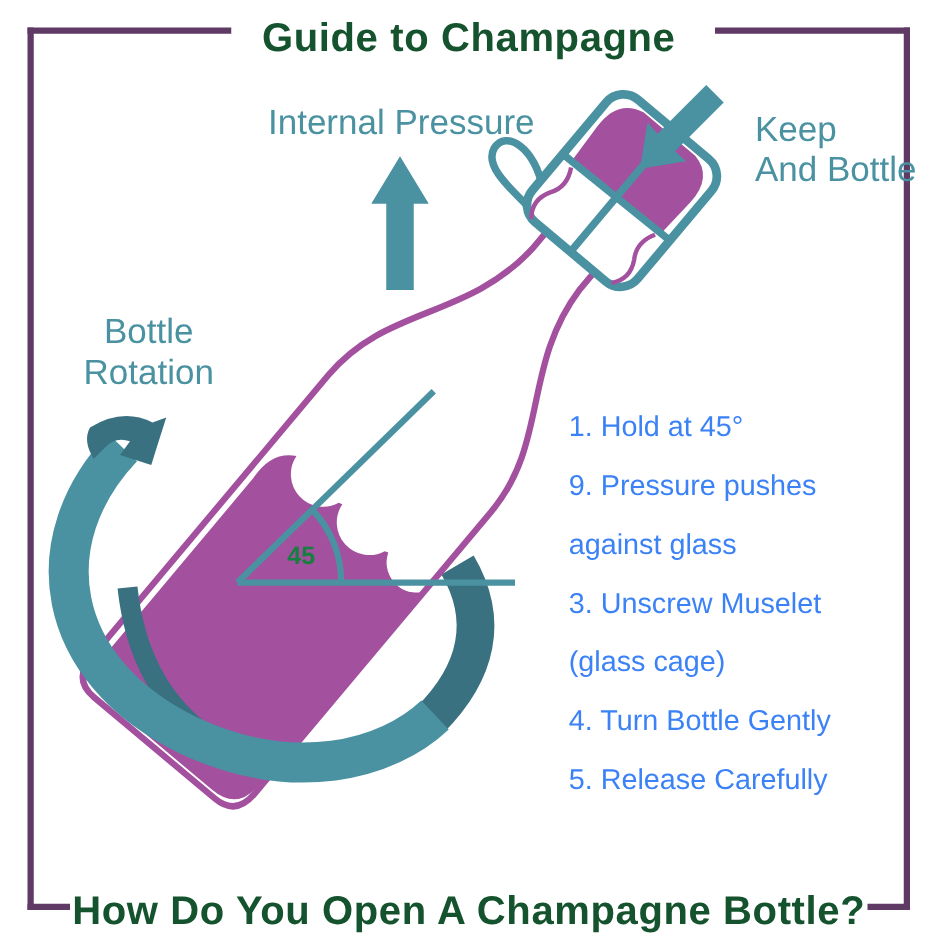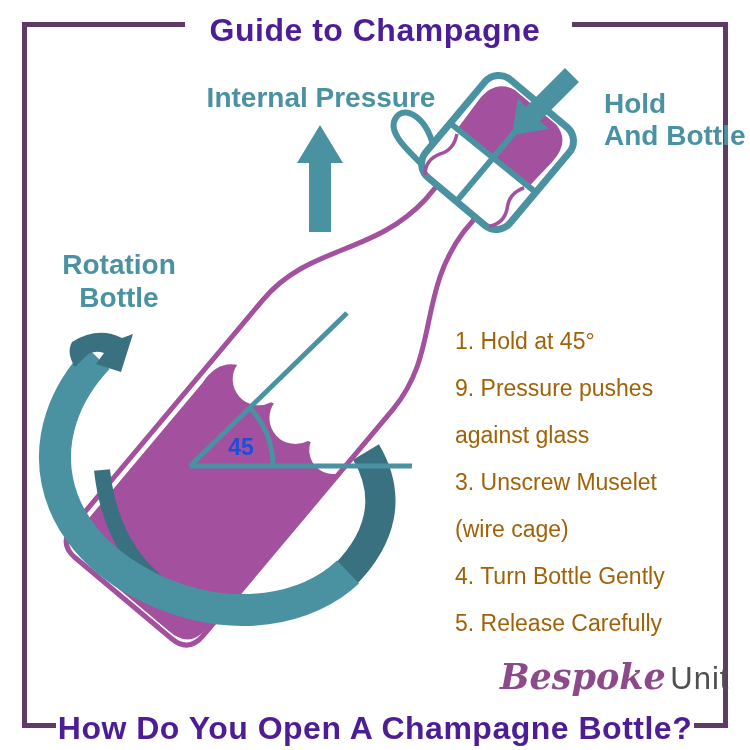--- a/index.html
+++ b/index.html
@@ -1,25 +1,25 @@
 <!DOCTYPE html>
 <html><head>
 <meta charset="utf-8">
 <style>
   html,body{margin:0;padding:0;background:#ffffff;}
   #stage{position:relative;width:750px;height:750px;background:#ffffff;overflow:hidden;
          font-family:"Liberation Sans",sans-serif;}
   .frame{position:absolute;background:#5e3a64;}
-  .title{position:absolute;left:0;width:750px;text-align:center;color:#4c1d95;
+  .title{position:absolute;left:0;width:750px;text-align:center;color:#14532d;
          font-size:32px;font-weight:600;letter-spacing:.5px;}
-  .teal-label{position:absolute;color:#4a92a1;font-size:28px;font-weight:700;line-height:32px;}
+  .teal-label{position:absolute;color:#4a92a1;font-size:28px;font-weight:400;line-height:32px;}
   .center{text-align:center;}
-  #steps{position:absolute;left:455px;top:318px;color:#a16207;font-size:23px;line-height:47px;}
+  #steps{position:absolute;left:455px;top:318px;color:#3b82f6;font-size:23px;line-height:47px;}
   #angle-num{position:absolute;left:210px;top:434px;width:62px;text-align:center;
-             color:#1d4ed8;font-size:23px;font-weight:600;}
+             color:#15803d;font-size:20px;font-weight:600;}
   #brand{position:absolute;left:500px;top:656px;width:210px;text-align:right;white-space:nowrap;}
   #brand .script{font-family:"DejaVu Serif",serif;font-style:italic;font-weight:600;
                  color:#8d4a8b;font-size:35px;}
   #brand .sans{font-family:"Liberation Sans",sans-serif;color:#4f4f4f;font-size:31px;
                letter-spacing:1px;font-weight:400;}
   svg{position:absolute;left:0;top:0;}
 </style>
 </head>
 <body>
 
@@ -74,36 +74,35 @@
     <polygon points="512,135 549,129 540,121 579,82 565,68 526,107 518,98" fill="#4a92a1"></polygon>
 
     <line x1="190" y1="466" x2="412" y2="466" stroke="#4a92a1" stroke-width="5"></line>
     <line x1="190" y1="466" x2="347" y2="313" stroke="#4a92a1" stroke-width="5"></line>
     <path d="M 273 466 A 83 83 0 0 0 249 407" fill="none" stroke="#4a92a1" stroke-width="5"></path>
   </svg>
 
   <div class="teal-label center" style="left:170px;top:82px;width:302px;">Internal Pressure</div>
 
   <div class="teal-label" style="left:604px;top:88px;">
-    <div>Hold</div>
+    <div>Keep</div>
     <div>And Bottle</div>
   </div>
 
   <div class="teal-label center" style="left:39px;top:248px;width:160px;line-height:33px;">
+    <div>Bottle</div>
     <div>Rotation</div>
-    <div>Bottle</div>
   </div>
 
   <div id="angle-num">45</div>
 
   <div id="steps">
     <div>1. Hold at 45°</div>
     <div>9. Pressure pushes</div>
     <div>against glass</div>
     <div>3. Unscrew Muselet</div>
-    <div>(wire cage)</div>
+    <div>(glass cage)</div>
     <div>4. Turn Bottle Gently</div>
     <div>5. Release Carefully</div>
   </div>
 
-  <div id="brand"><span class="script">Bespoke</span> <span class="sans">Unit</span></div>
 
 </div>
 
 </body></html>

